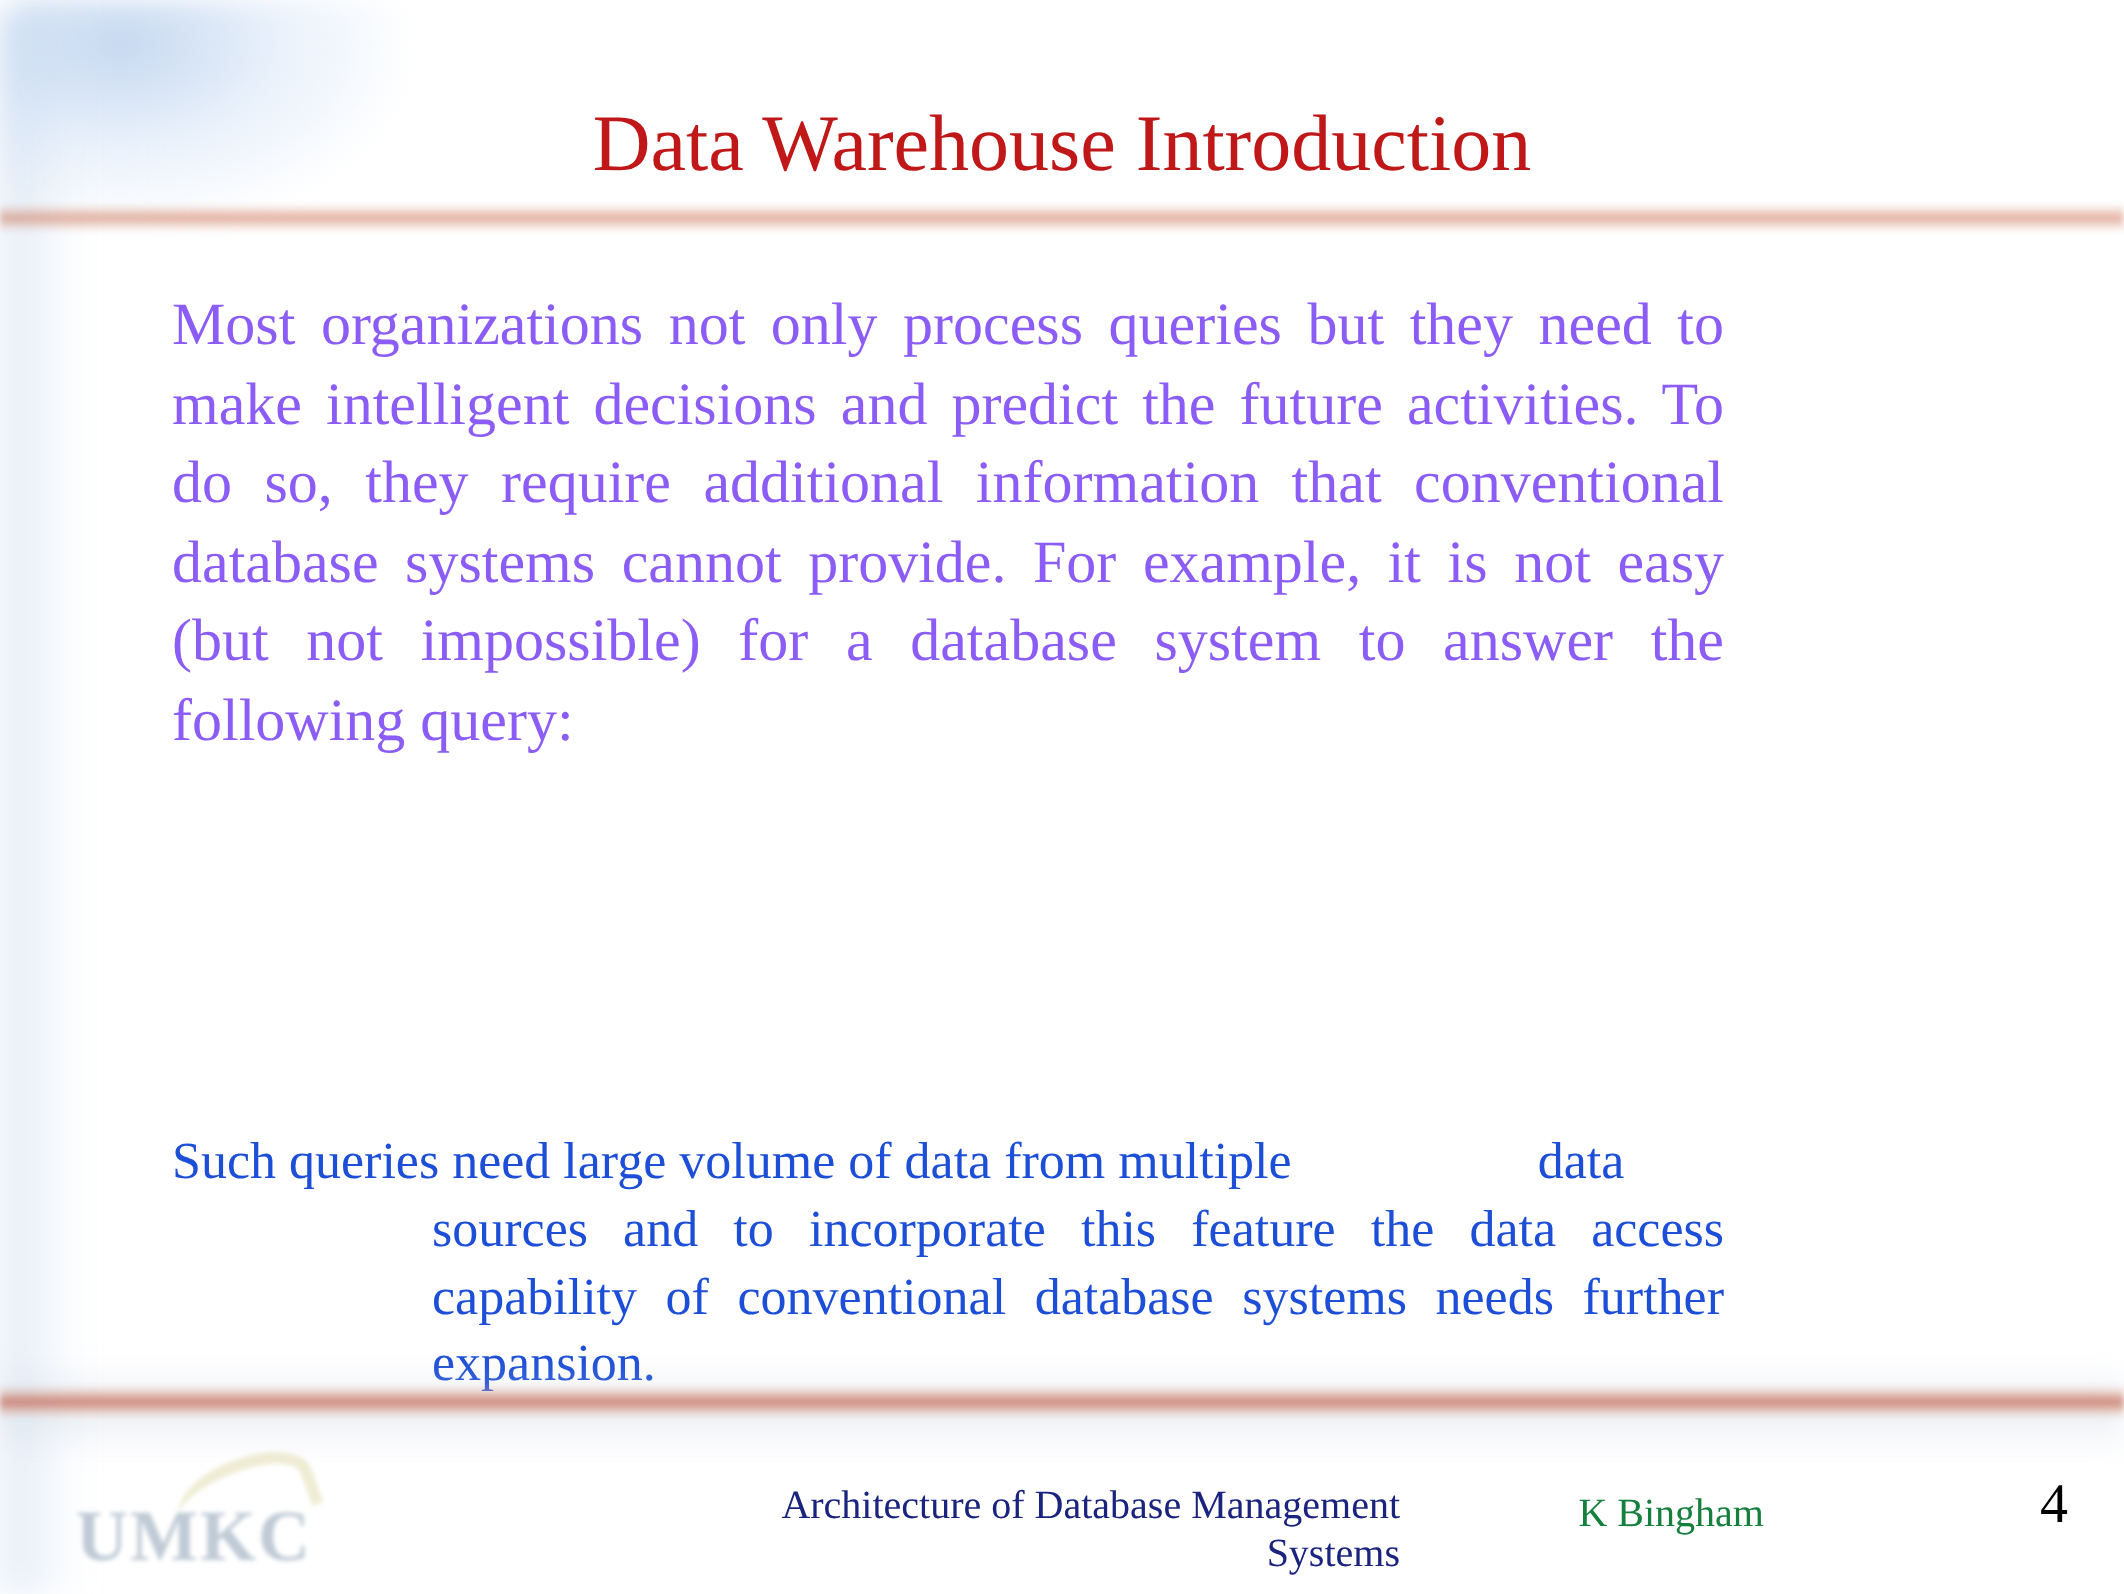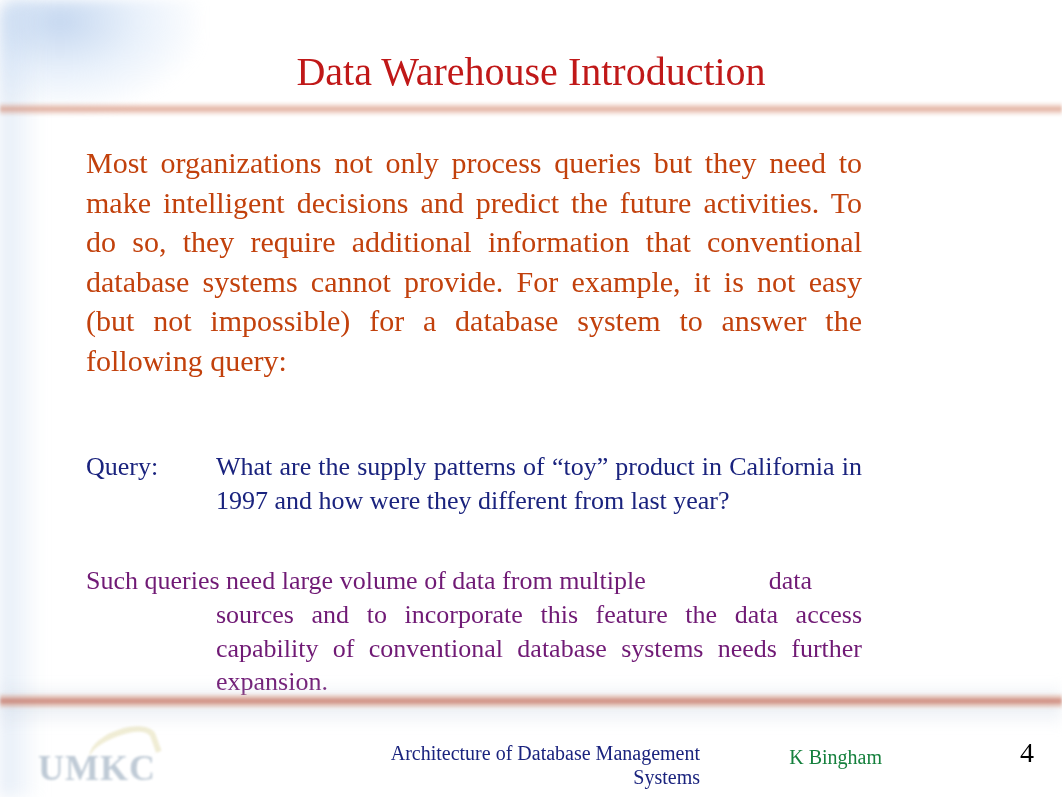--- a/index.html
+++ b/index.html
@@ -81,21 +81,21 @@
     color: #c01818;
     font-weight: 400;
   }
   .body-main {
     position: absolute;
     top: 143px;
     left: 86px;
     width: 776px;
     font-size: 30px;
     line-height: 1.32;
-    color: #c2410c;
+    color: #8b5cf6;
     text-align: justify;
     text-justify: inter-word;
   }
   .query-block {
     position: absolute;
     top: 450px;
     left: 86px;
     width: 776px;
     color: #1a237e;
     font-size: 26px;
@@ -110,21 +110,21 @@
   .query-text {
     flex: 1;
     text-align: justify;
     text-justify: inter-word;
   }
   .note-block {
     position: absolute;
     top: 564px;
     left: 86px;
     width: 880px;
-    color: #701a75;
+    color: #1d4ed8;
     font-size: 26px;
     line-height: 1.3;
     text-align: justify;
     text-justify: inter-word;
   }
   .note-line1 {
     display: block;
     width: 880px;
   }
   .note-indent {
@@ -194,26 +194,20 @@
 
 <div class="slide">
   <div class="bg-left-stripe"></div>
   <div class="bg-top-corner"></div>
   <div class="header-band"></div>
 
   <h1 class="title">Data Warehouse Introduction</h1>
 
   <p class="body-main">Most organizations not only process queries but they need to make intelligent decisions and predict the future activities. To do so, they require additional information that conventional database systems cannot provide. For example, it is not easy (but not impossible) for a database system to answer the following query:</p>
 
-  <div class="query-block">
-    <div class="query-row">
-      <div class="query-label">Query:</div>
-      <div class="query-text">What are the supply patterns of “toy” product in California in 1997 and how were they different from last year?</div>
-    </div>
-  </div>
 
   <div class="note-block">
     <span class="note-line1">
       <span>Such queries need large volume of data from multiple</span>
       <span style="display:inline-block; width:110px;"></span>
       <span>data</span>
     </span>
     <span class="note-indent">sources  and to incorporate this feature the data access capability of conventional database systems needs further expansion.</span>
   </div>
 

